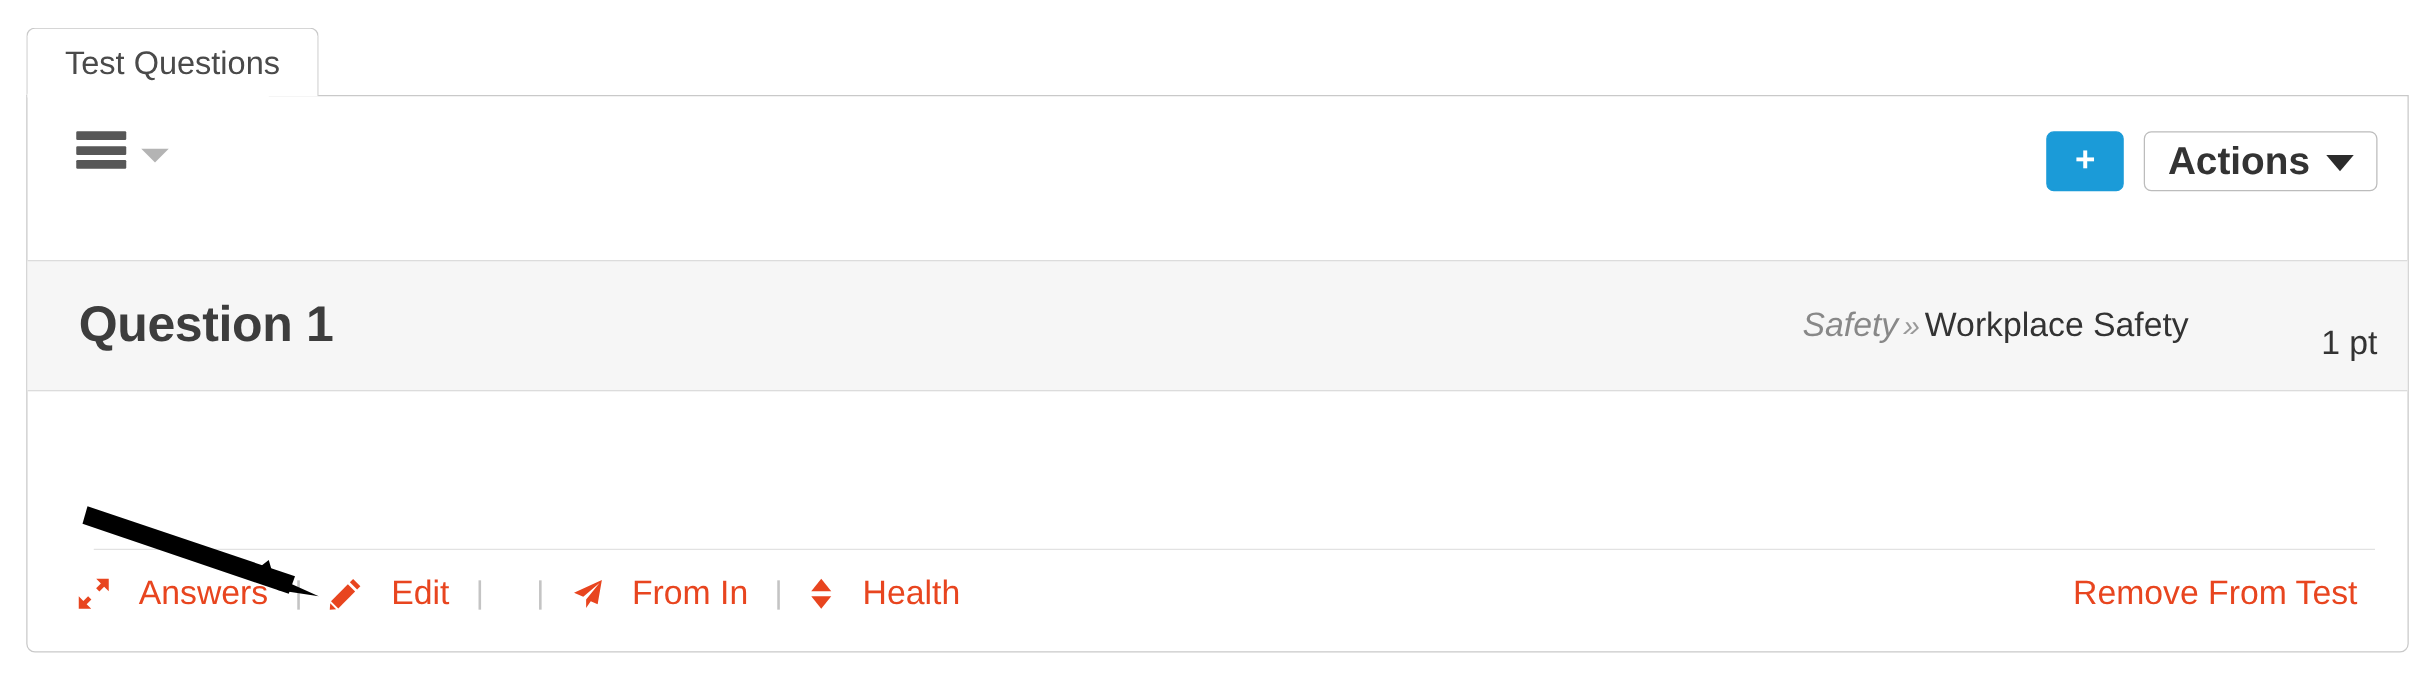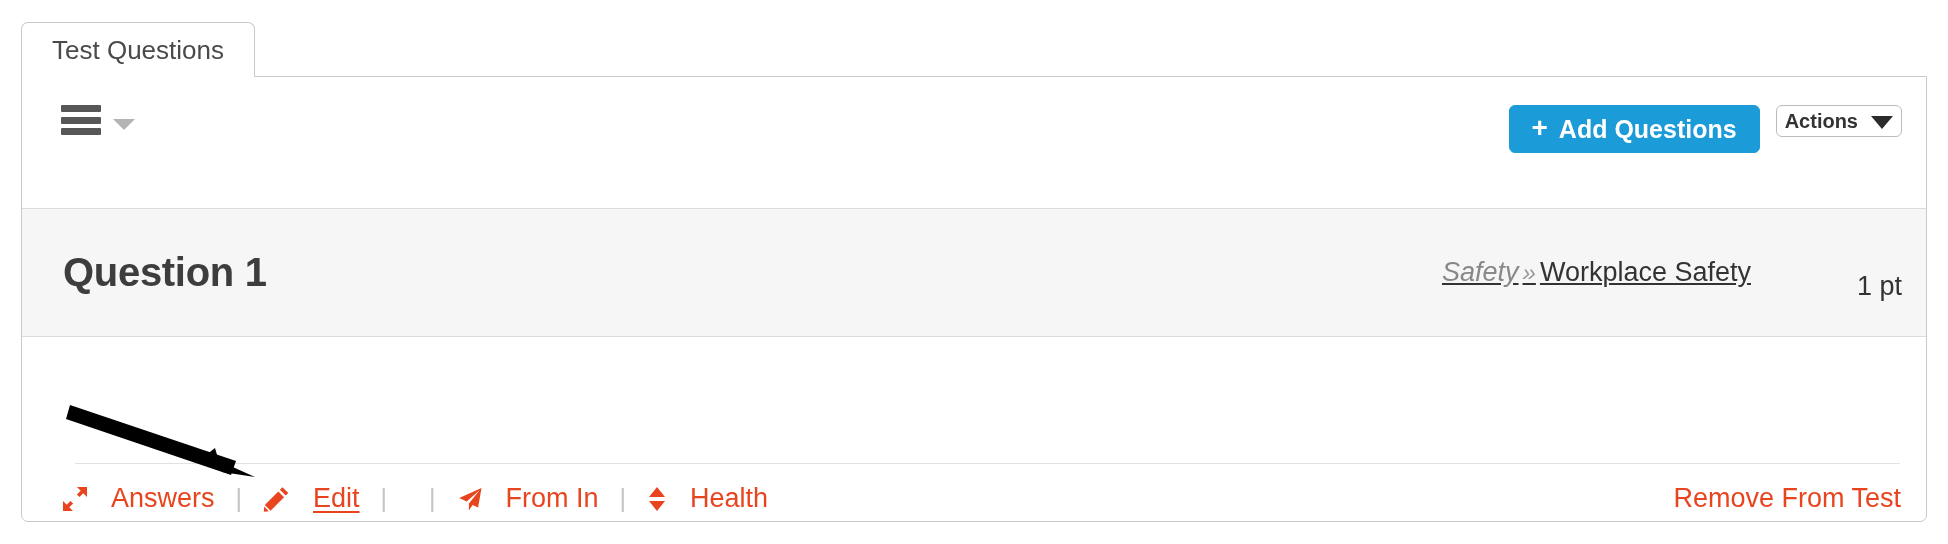--- a/index.html
+++ b/index.html
@@ -129,24 +129,24 @@
     font-size: 28px;
     font-weight: bold;
     line-height: 1;
     margin-top: -2px;
   }
   .btn-default {
     background: #ffffff;
     color: #333333;
     border: 1px solid #bcbcbc;
     border-radius: 6px;
-    font-size: 20px;
+    font-size: 31px;
     font-weight: bold;
-    padding: 0 8px;
-    height: 32px;
+    padding: 0 18px;
+    height: 48px;
     display: flex;
     align-items: center;
     gap: 13px;
     cursor: pointer;
     box-sizing: border-box;
     font-family: "Liberation Sans", sans-serif;
   }
   .caret-dark {
     width: 0; height: 0;
     border-left: 11px solid transparent;
@@ -154,40 +154,39 @@
     border-top: 13px solid #2b2b2b;
     margin-top: 3px;
   }
 
   
   .q-header {
     position: relative;
     background: #f6f6f6;
     border-top: 1px solid #dcdcdc;
     border-bottom: 1px solid #dcdcdc;
-    height: 129px;
+    height: 105px;
     display: flex;
     align-items: center;
     box-sizing: border-box;
   }
   .q-title {
     position: absolute;
     left: 41px;
     font-size: 40px;
     font-weight: bold;
     color: #3d3d3d;
     letter-spacing: -0.3px;
   }
   .q-meta {
     position: absolute;
     right: 175px;
     font-size: 27px;
     color: #333333;
     white-space: nowrap;
-    text-decoration: underline;
   }
   .q-cat {
     font-style: italic;
     color: #888888;
   }
   .q-sep {
     font-style: italic;
     color: #999999;
     font-size: 24px;
     margin: 0 4px;
@@ -234,37 +233,36 @@
   .act {
     display: flex;
     align-items: center;
     gap: 23px;
     color: #e8451f;
     text-decoration: none;
     cursor: pointer;
     white-space: nowrap;
   }
   .act.hovered .act-label {
-    text-decoration: underline;
     text-underline-offset: 4px;
   }
   .act-divider {
     color: #c4c4c4;
     margin: 0 21px;
     font-size: 25px;
     user-select: none;
   }
   .icon-svg {
     display: block;
     flex: 0 0 auto;
   }
 
   .remove-link {
     position: absolute;
-    right: 25px;
+    right: 40px;
     top: 146px;
     font-size: 27px;
     color: #e8451f;
     text-decoration: none;
     cursor: pointer;
     white-space: nowrap;
   }
 
   
   .annotation-arrow {
@@ -295,21 +293,20 @@
         <span></span>
           <span></span>
           <span></span>
       </span>
       <span class="caret-gray"></span>
     </div>
 
     <div class="toolbar-right">
       <button class="btn-primary">
         <span class="plus-glyph">+</span>
-        <span>Add Questions</span>
       </button>
       <button class="btn-default">
         <span>Actions</span>
         <span class="caret-dark"></span>
       </button>
     </div>
   </div>
 
   <div class="q-header">
     <div class="q-title">Question 1</div>

